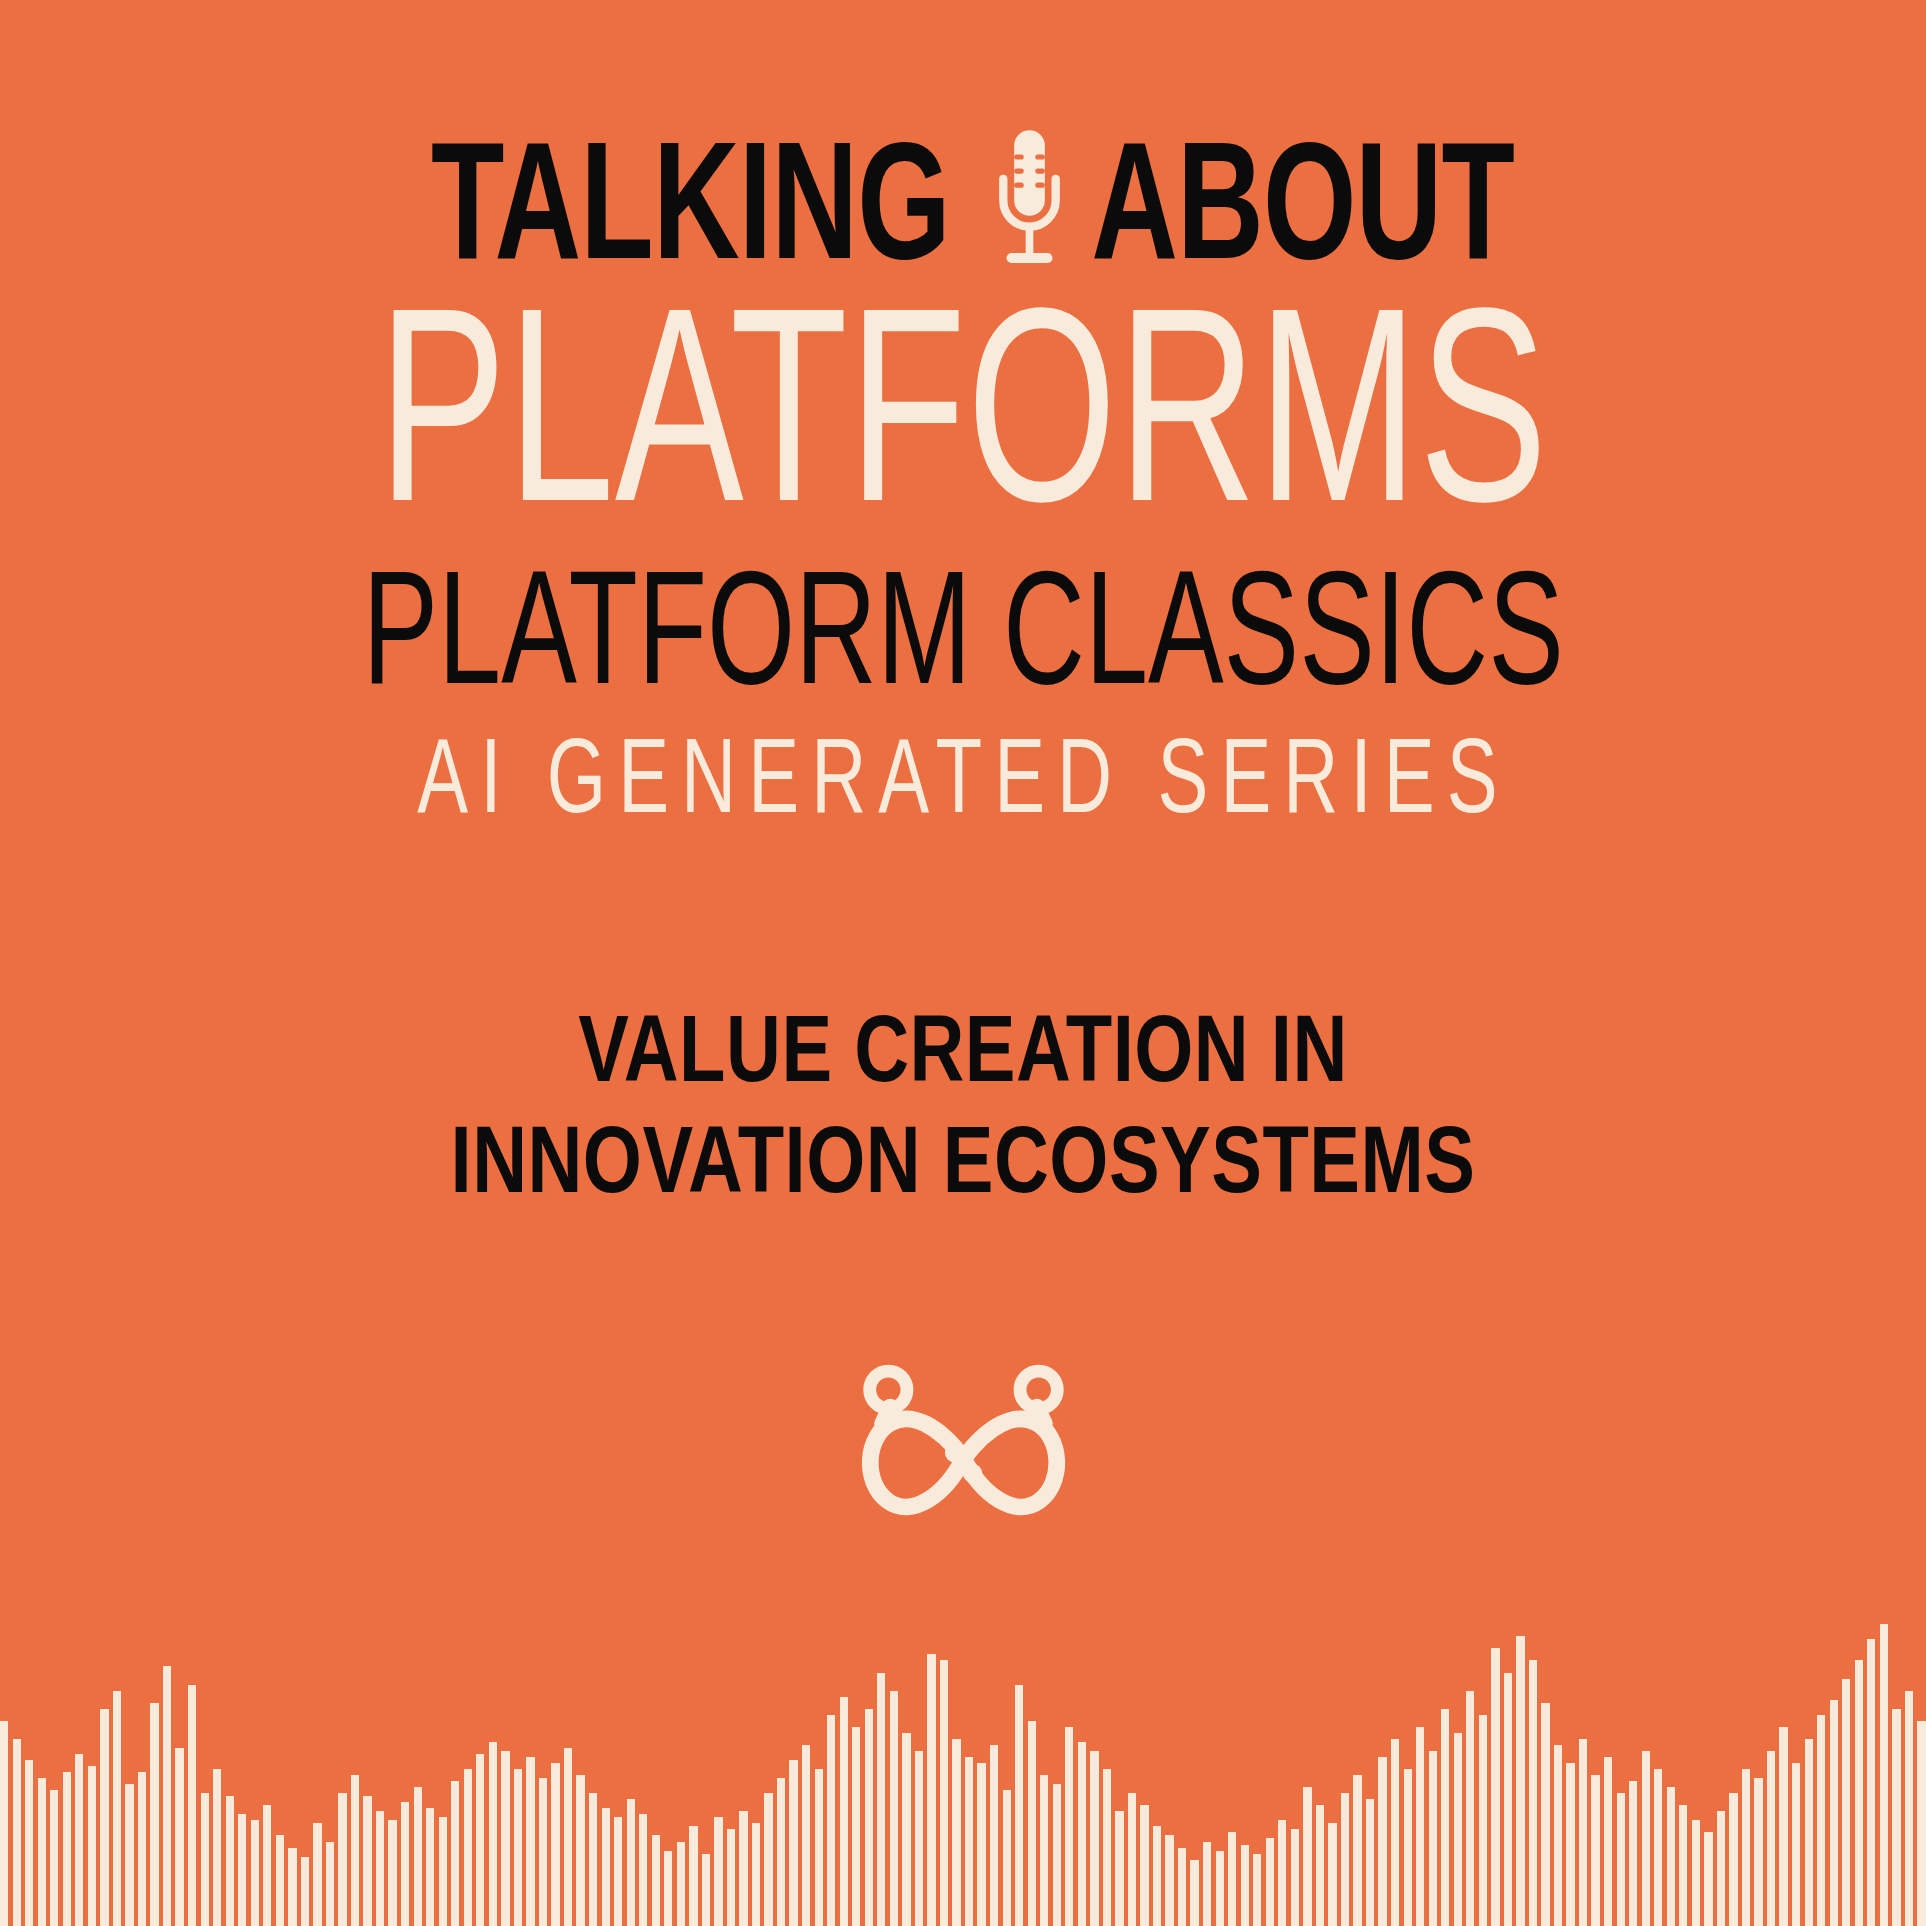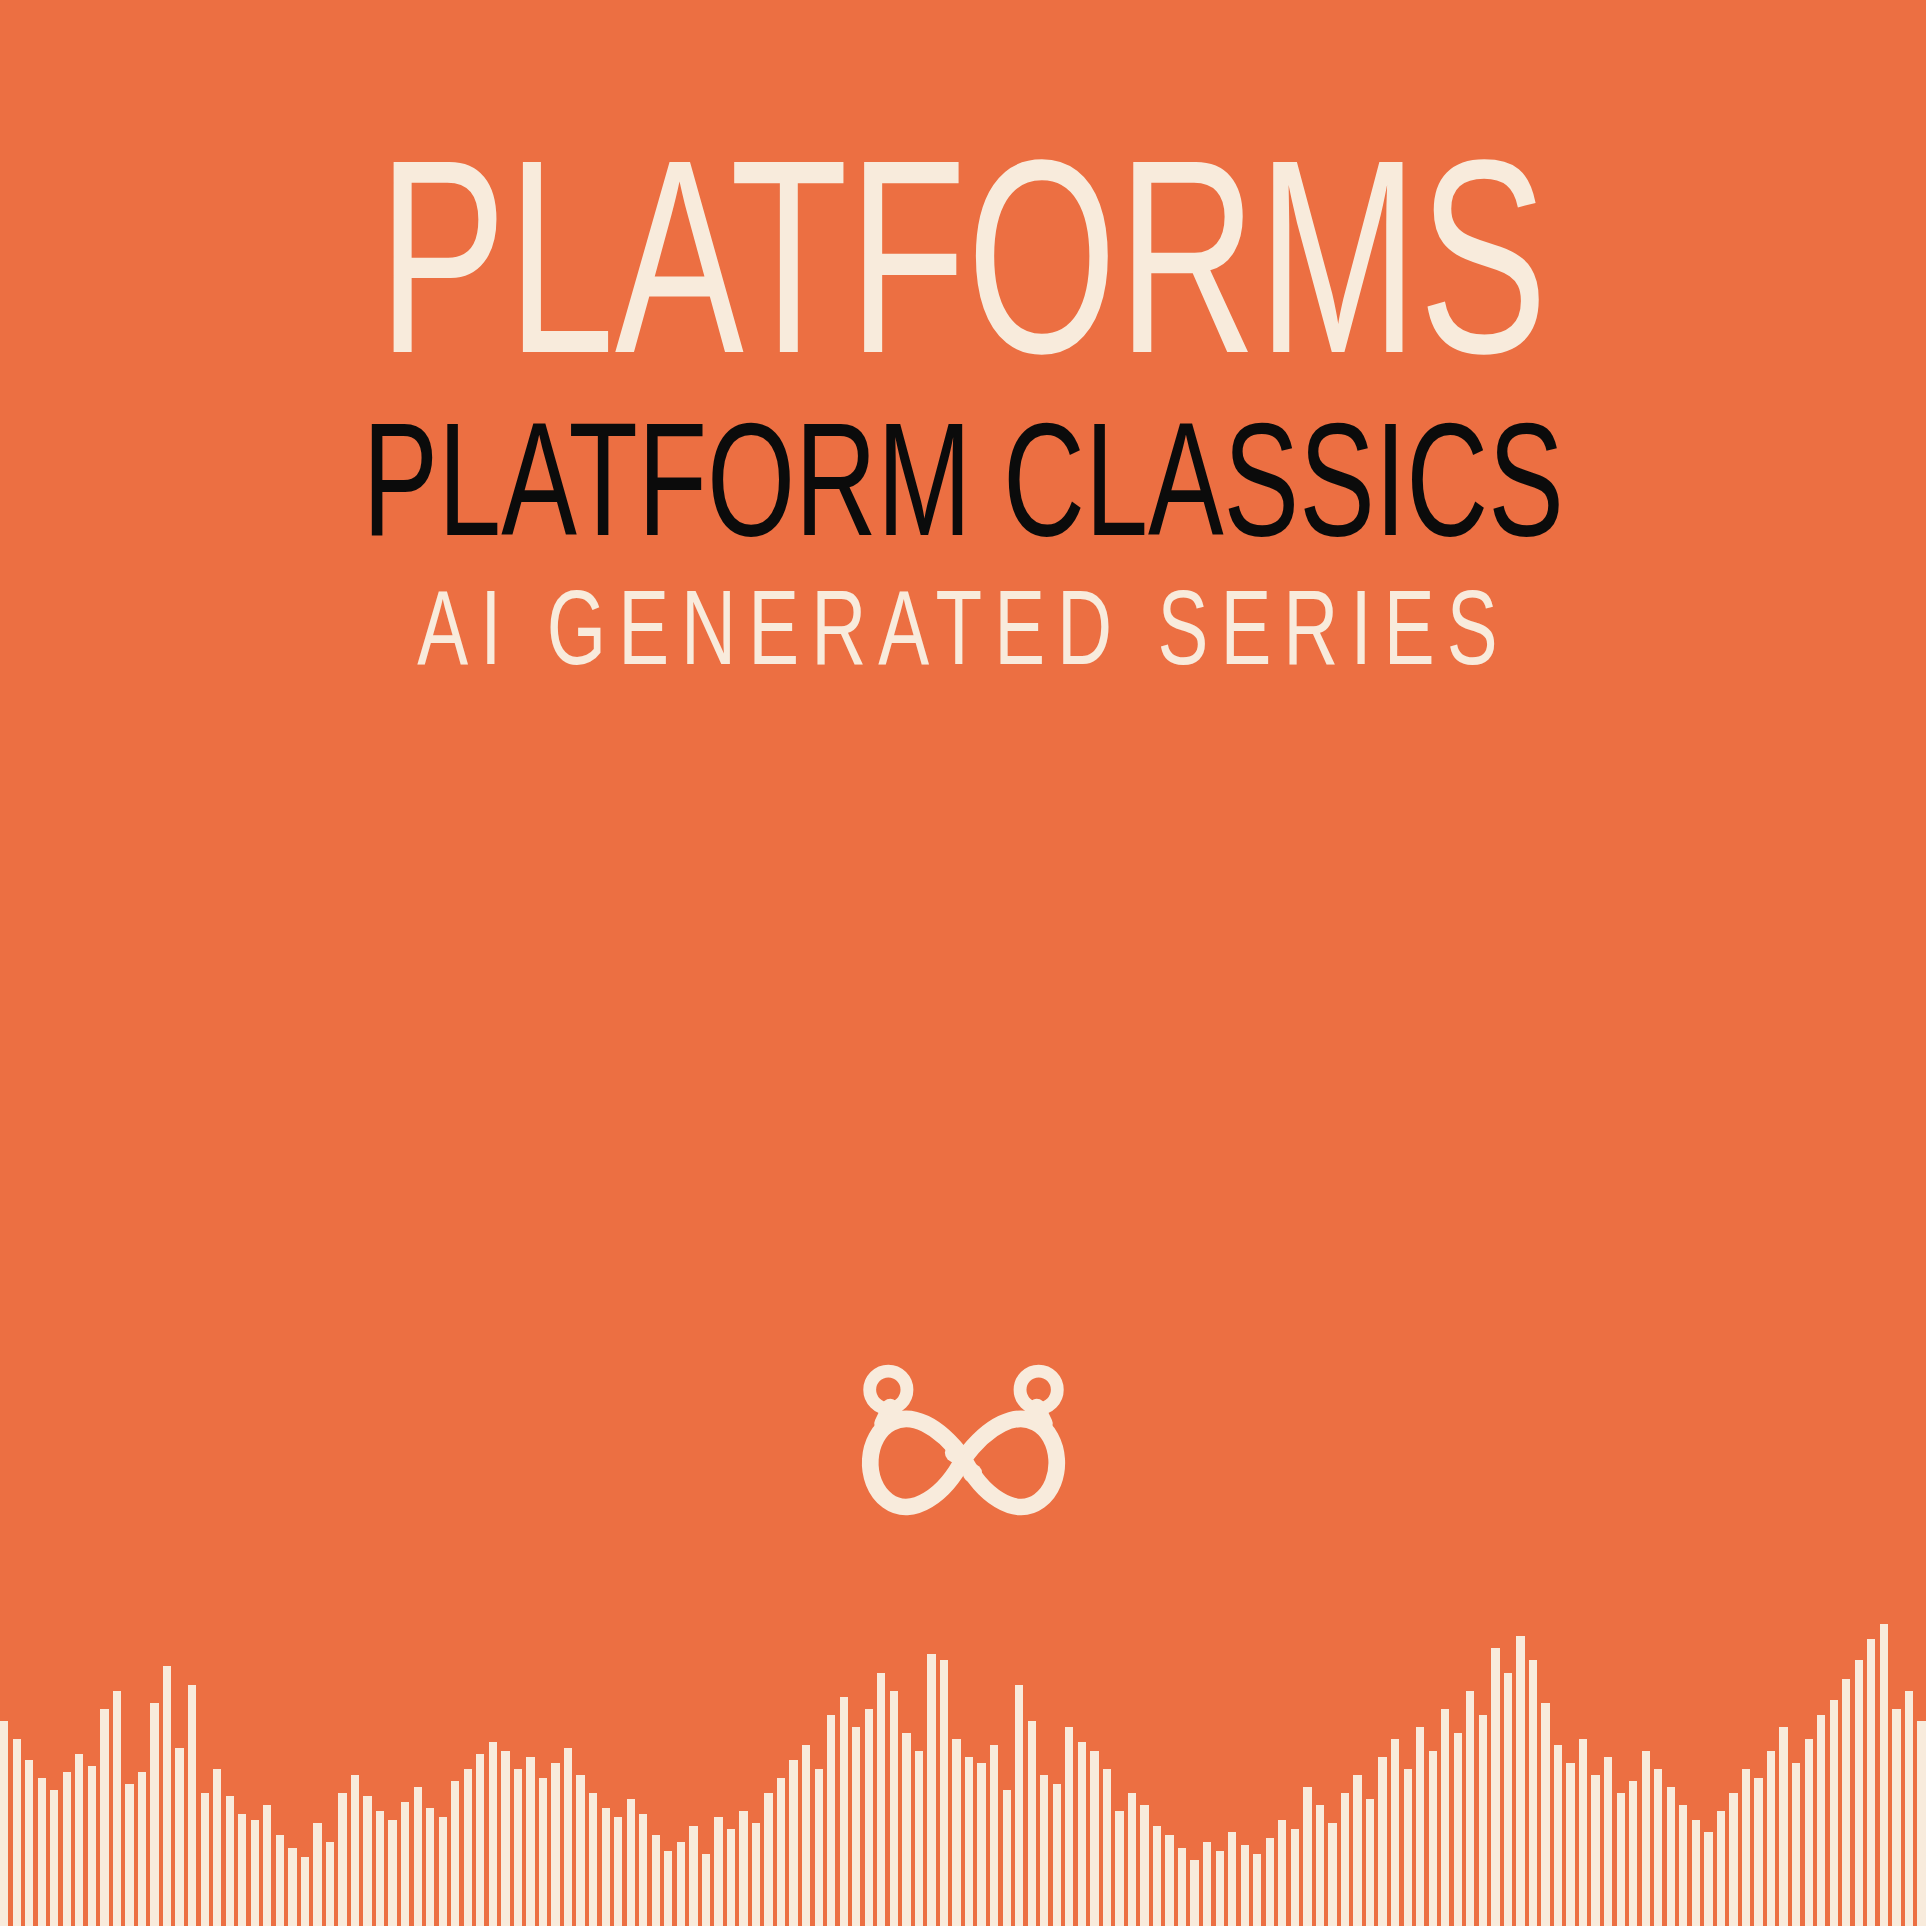--- a/index.html
+++ b/index.html
@@ -145,28 +145,57 @@
     flex:0 0 8.3px;
   }
 </style>
 </head>
 <body>
 
 <div id="cover">
 
   <div class="text-stack">
 
+    <div class="line-show-title">
+      <span class="show-word left">TALKING</span>
+
+      <span class="mic-icon">
+        <svg viewBox="0 0 108 232" xmlns="http://www.w3.org/2000/svg">
+
+          <rect x="30" y="6" width="48" height="134" rx="24" ry="24" fill="#F8EBDC"></rect>
+
+          <rect x="30" y="44" width="15" height="8" rx="4" fill="#EC6F42"></rect>
+          <rect x="30" y="66" width="15" height="8" rx="4" fill="#EC6F42"></rect>
+          <rect x="30" y="88" width="15" height="8" rx="4" fill="#EC6F42"></rect>
+          <rect x="63" y="44" width="15" height="8" rx="4" fill="#EC6F42"></rect>
+          <rect x="63" y="66" width="15" height="8" rx="4" fill="#EC6F42"></rect>
+          <rect x="63" y="88" width="15" height="8" rx="4" fill="#EC6F42"></rect>
+
+          <path d="M13 82 L13 116 A41 41 0 0 0 95 116 L95 82" fill="none" stroke="#F8EBDC" stroke-width="13" stroke-linecap="round"></path>
+
+          <rect x="48" y="152" width="12" height="48" fill="#F8EBDC"></rect>
+
+          <rect x="18" y="198" width="72" height="16" rx="8" fill="#F8EBDC"></rect>
+        </svg>
+      </span>
+
+      <span class="show-word right">ABOUT</span>
+    </div>
 
     <div class="line-platforms">PLATFORMS</div>
 
     <div class="line-series">PLATFORM CLASSICS</div>
 
     <div class="line-subseries">AI GENERATED SERIES</div>
   </div>
 
+  <div class="episode-title">
+    <div class="episode-line">VALUE CREATION IN</div>
+    <div class="episode-line">INNOVATION ECOSYSTEMS</div>
+  </div>
 
   <div class="logo-wrap">
     <span>
       <svg width="257" height="193" viewBox="0 0 400 300" xmlns="http://www.w3.org/2000/svg">
         <g fill="none" stroke="#F8EBDC" stroke-width="26" stroke-linecap="round">
 
           <path d="M200 150
                    C 160 96, 118 78, 88 94
                    C 48 114, 42 186, 82 216
                    C 120 244, 172 206, 200 150 Z"></path>

